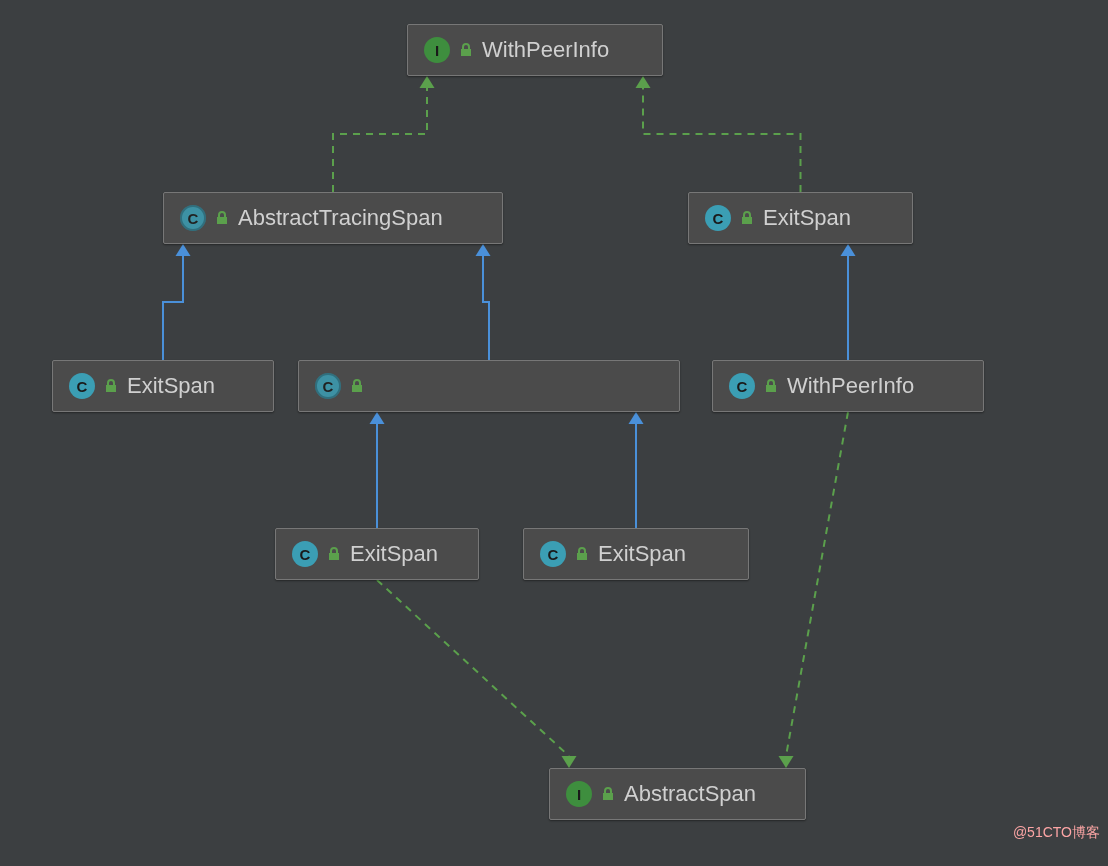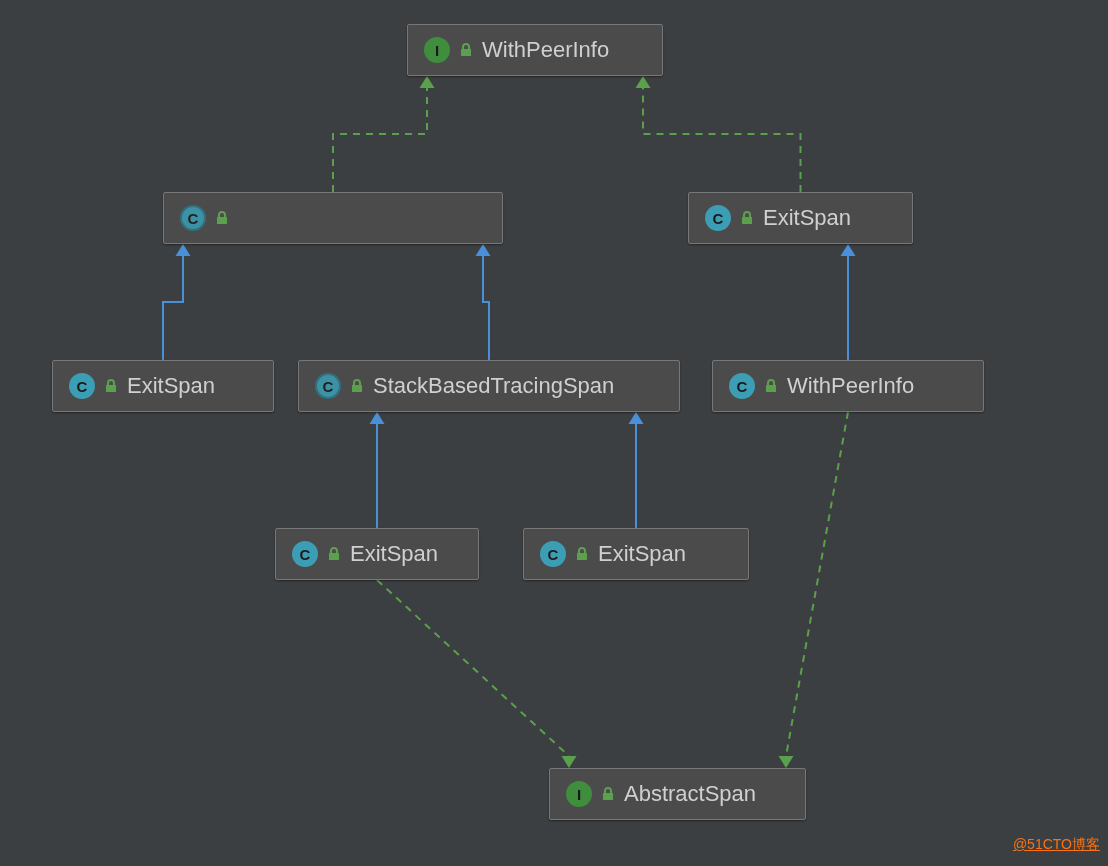--- a/index.html
+++ b/index.html
@@ -61,24 +61,23 @@
     width: 1108px; height: 866px;
     pointer-events: none;
   }
   .extends-line { stroke: #4a90d9; stroke-width: 2; fill: none; }
   .extends-arrow { fill: #4a90d9; }
   .implements-line { stroke: #5ba04c; stroke-width: 2; stroke-dasharray: 7 6; fill: none; }
   .implements-arrow { fill: #5ba04c; }
   .watermark {
     position: absolute;
     right: 8px;
-    bottom: 12px;
-    color: #f97316;
+    bottom: 24px;
+    color: #fca5a5;
     font-size: 14px;
-    text-decoration: underline;
   }
 </style>
 </head>
 <body>
 
 <div class="canvas">
   <svg class="edges">
       <path d="M 333 192 L 333 134 L 427 134 L 427 88" class="implements-line"></path>
       <polygon points="427,76 419.5,88 434.5,88" class="implements-arrow"></polygon>
       <path d="M 800.5 192 L 800.5 134 L 643 134 L 643 88" class="implements-line"></path>
@@ -107,20 +106,21 @@
       </span>
       <span>WithPeerInfo</span>
     </div>
     <div class="node" style="left: 163px; top: 192px; width: 340px; height: 52px;">
       <span class="type-badge type-abstract">C</span>
       <span class="lock-icon">
         <svg width="16" height="16" viewBox="0 0 16 16">
           <path d="M4 7V5a4 4 0 0 1 8 0v2h1v7H3V7h1zm2 0h4V5a2 2 0 1 0-4 0v2z" fill="#5ba04c"></path>
         </svg>
       </span>
+      <span>AbstractTracingSpan</span>
     </div>
     <div class="node" style="left: 688px; top: 192px; width: 225px; height: 52px;">
       <span class="type-badge type-class">C</span>
       <span class="lock-icon">
         <svg width="16" height="16" viewBox="0 0 16 16">
           <path d="M4 7V5a4 4 0 0 1 8 0v2h1v7H3V7h1zm2 0h4V5a2 2 0 1 0-4 0v2z" fill="#5ba04c"></path>
         </svg>
       </span>
       <span>ExitSpan</span>
     </div>
@@ -133,21 +133,20 @@
       </span>
       <span>ExitSpan</span>
     </div>
     <div class="node" style="left: 298px; top: 360px; width: 382px; height: 52px;">
       <span class="type-badge type-abstract">C</span>
       <span class="lock-icon">
         <svg width="16" height="16" viewBox="0 0 16 16">
           <path d="M4 7V5a4 4 0 0 1 8 0v2h1v7H3V7h1zm2 0h4V5a2 2 0 1 0-4 0v2z" fill="#5ba04c"></path>
         </svg>
       </span>
-      <span>StackBasedTracingSpan</span>
     </div>
     <div class="node" style="left: 712px; top: 360px; width: 272px; height: 52px;">
       <span class="type-badge type-class">C</span>
       <span class="lock-icon">
         <svg width="16" height="16" viewBox="0 0 16 16">
           <path d="M4 7V5a4 4 0 0 1 8 0v2h1v7H3V7h1zm2 0h4V5a2 2 0 1 0-4 0v2z" fill="#5ba04c"></path>
         </svg>
       </span>
       <span>WithPeerInfo</span>
     </div>

